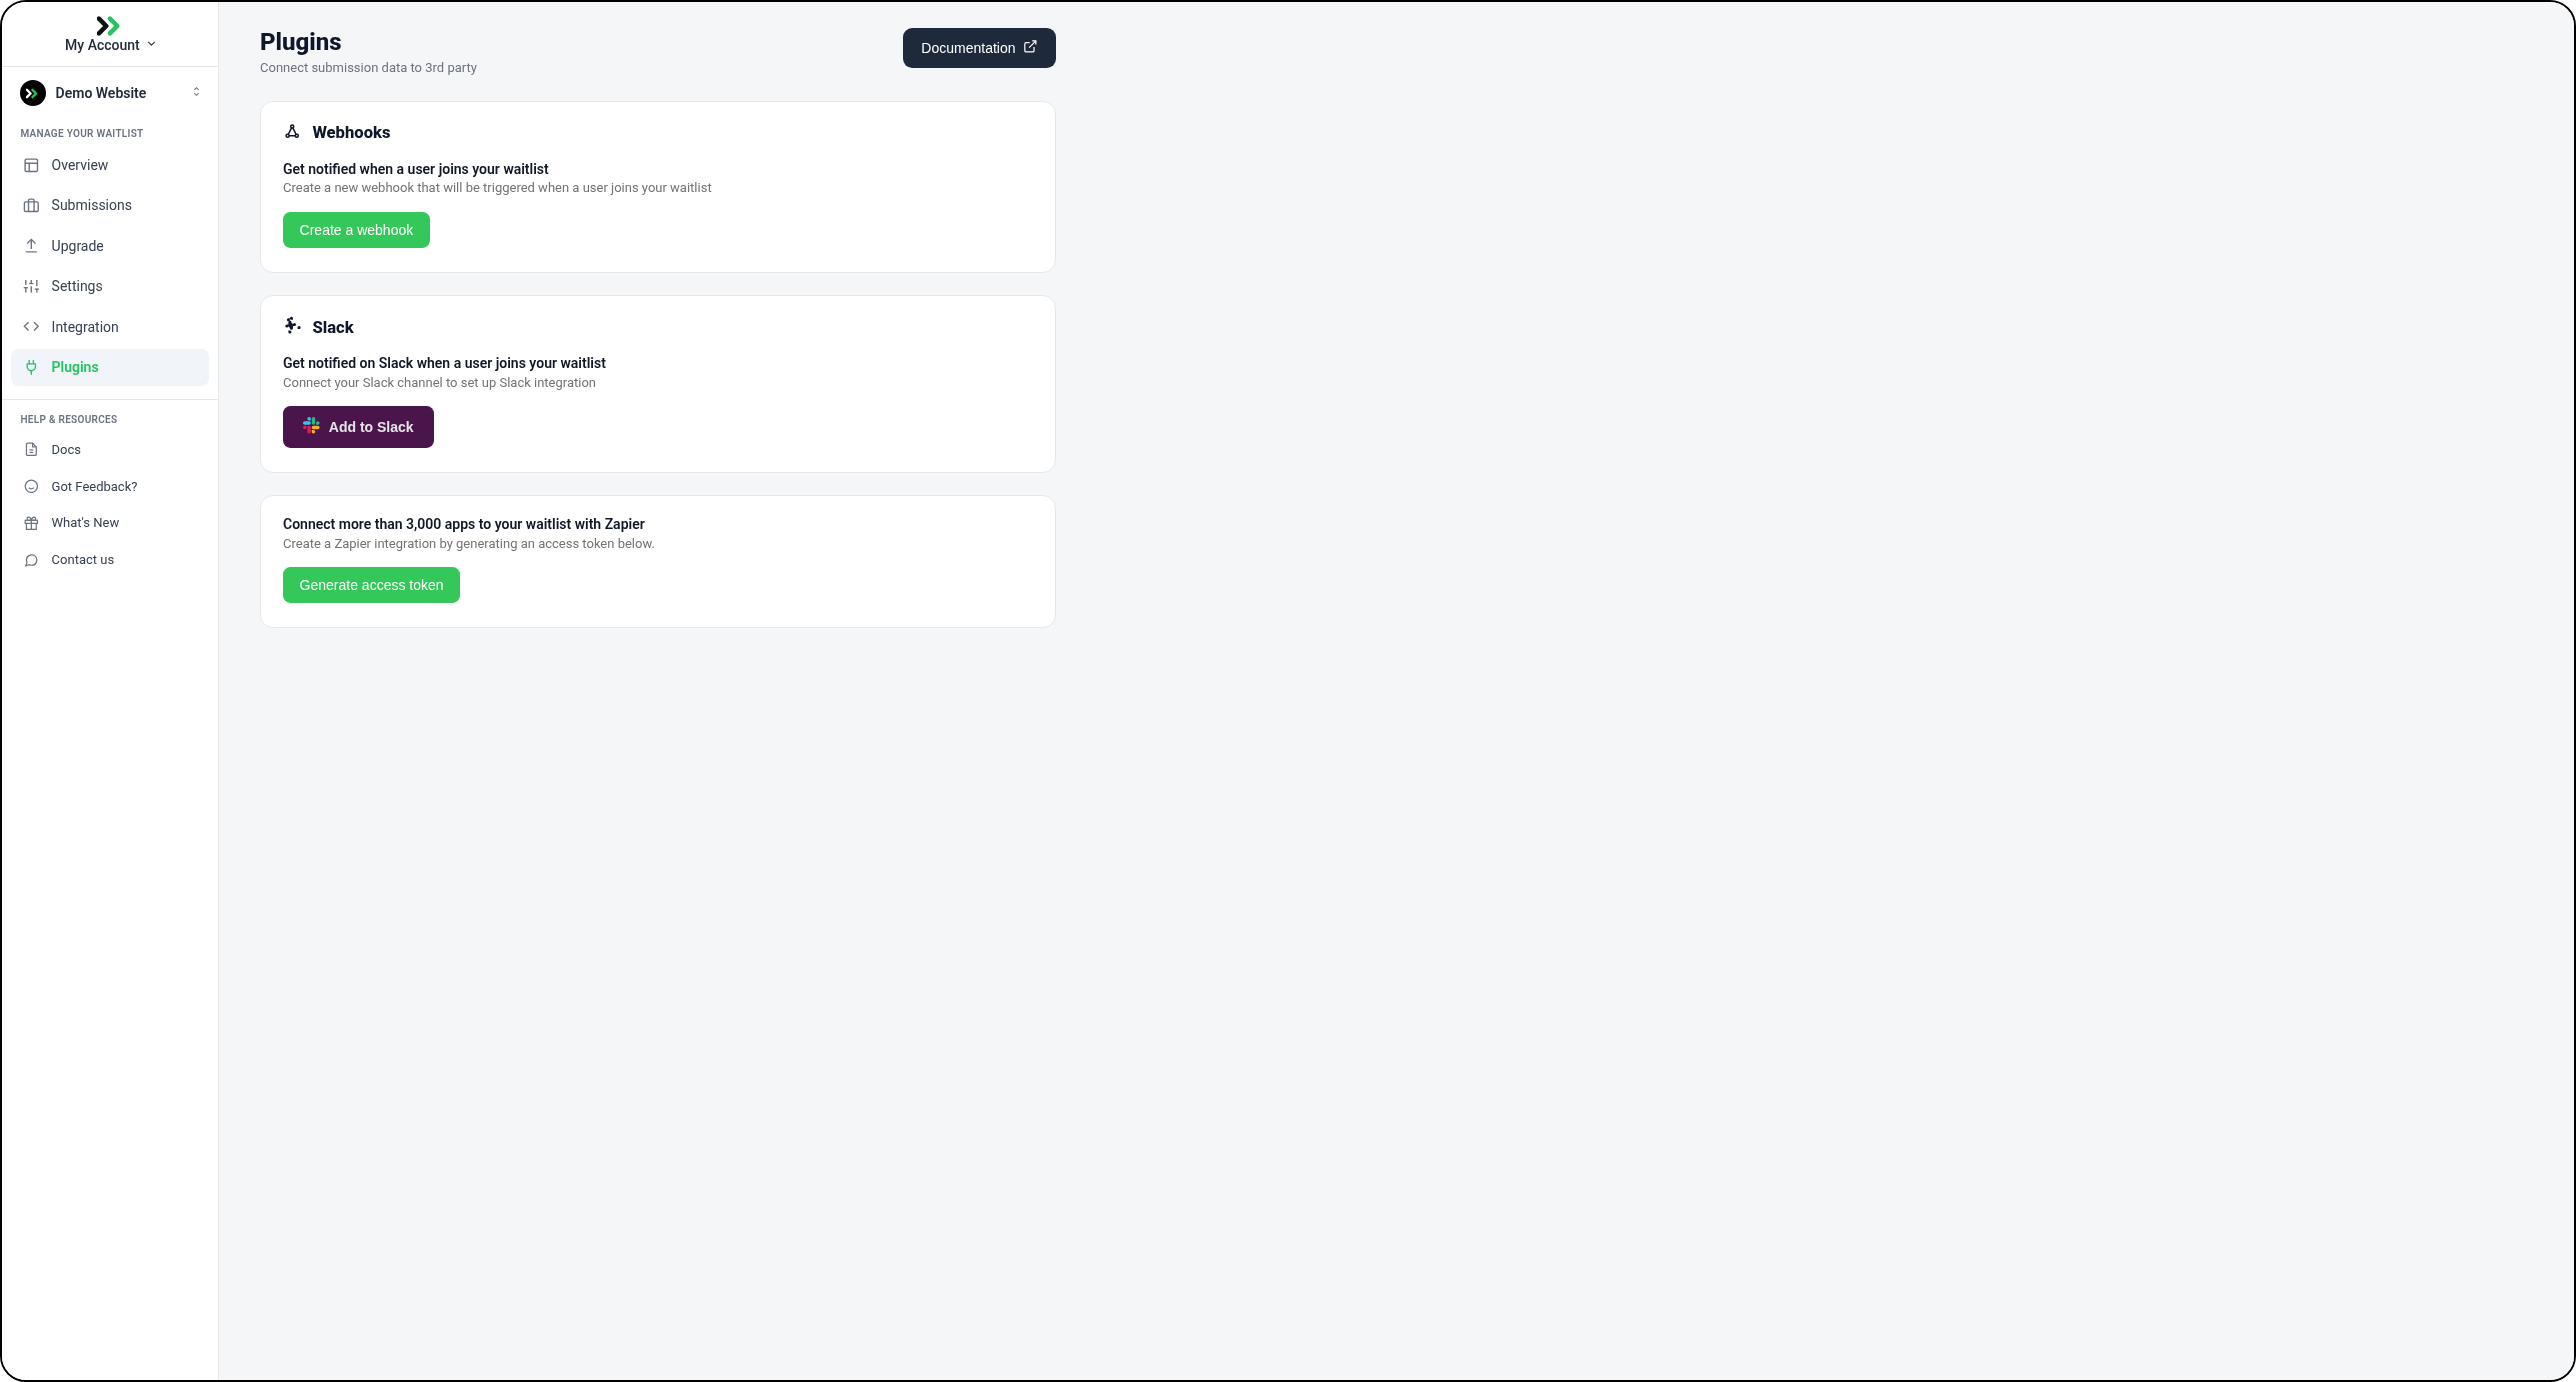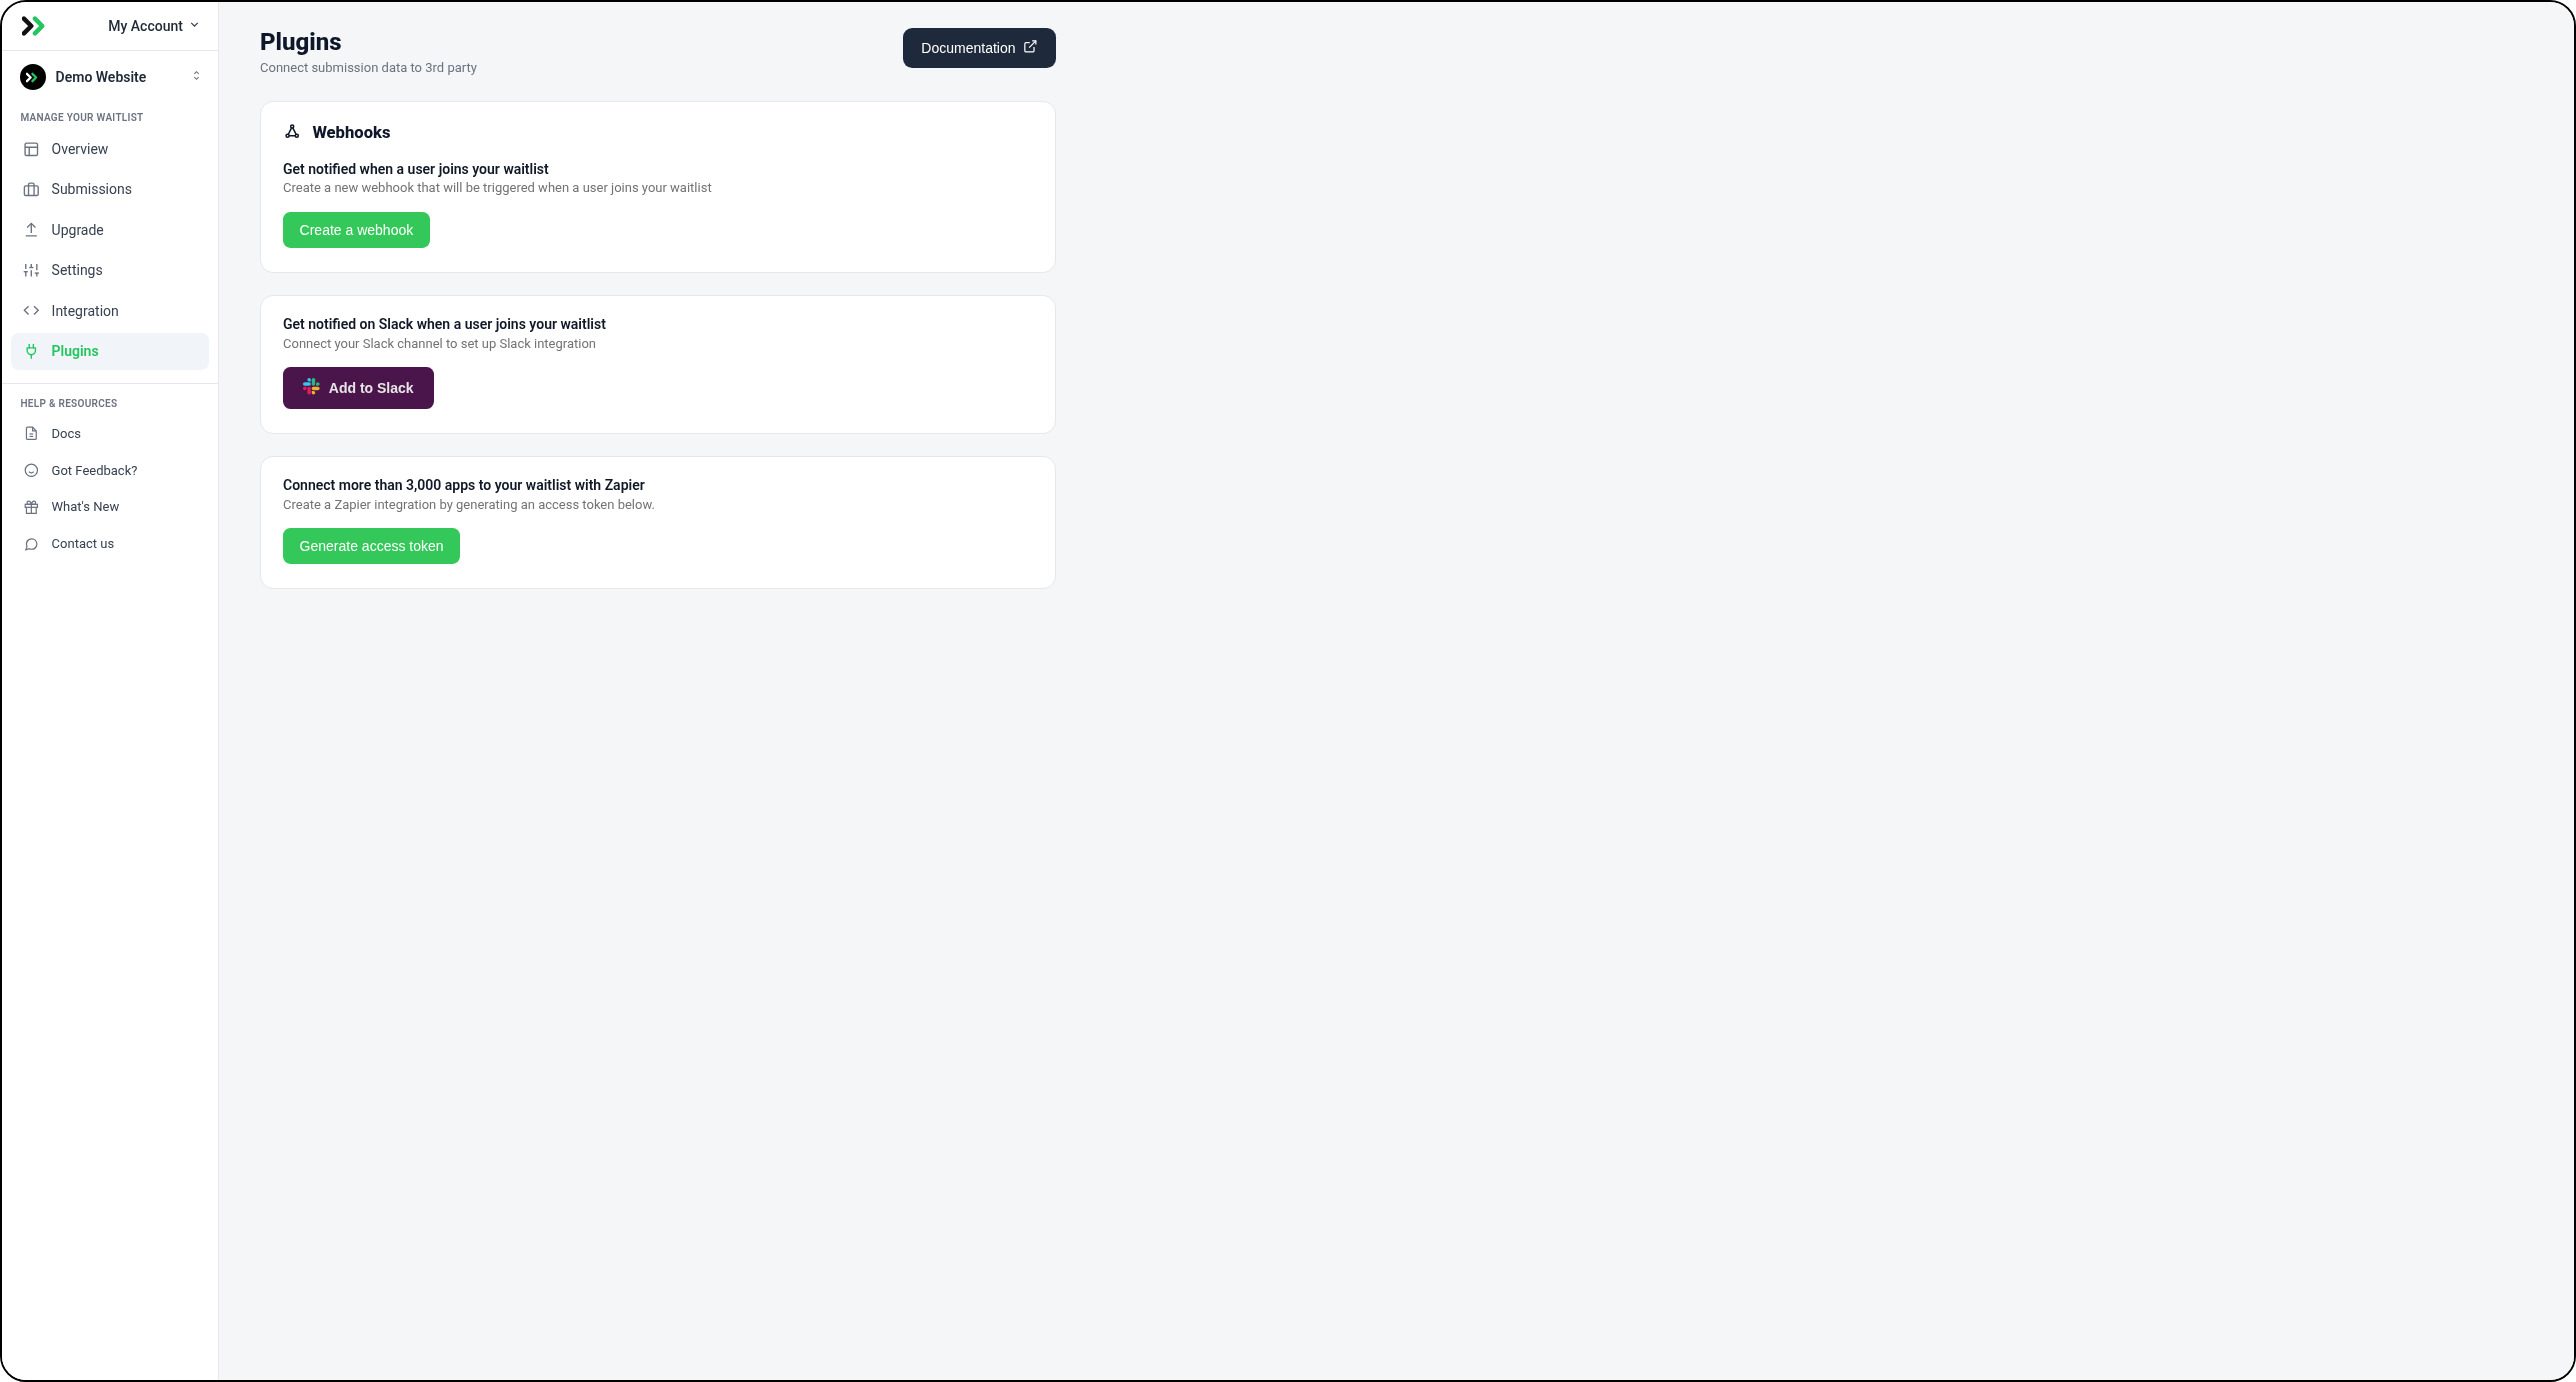--- a/index.html
+++ b/index.html
@@ -41,20 +41,21 @@
     display: flex;
     flex-direction: column;
     background: #ffffff;
   }
   .sidebar-header {
     display: flex;
     align-items: center;
     justify-content: space-between;
     padding: 13px 16.6px 13px 20px;
     border-bottom: 0.9px solid #e5e7eb;
+    flex-direction: column;
   }
   .logo svg { display: block; }
   .account-selector {
     display: flex;
     align-items: center;
     gap: 5.5px;
     color: #1f2937;
     font-size: 14px;
     font-weight: 500;
     cursor: pointer;
@@ -366,20 +367,28 @@
             <span class="card-header-title">Webhooks</span>
           </div>
           <div class="card-sub1">Get notified when a user joins your waitlist</div>
           <div class="card-sub2">Create a new webhook that will be triggered when a user joins your waitlist</div>
           <button class="btn btn-green">
             <span>Create a webhook</span>
           </button>
         </div>
 
         <div class="card">
+          <div class="card-header">
+            <span>
+              <svg width="18.4" height="18.4" viewBox="0 0 24 24" fill="#0f172a">
+                  <path d="M5 15a2 2 0 1 1 0-4h2v2a2 2 0 0 1-2 2zm4 0a2 2 0 0 1-2-2V8a2 2 0 1 1 4 0v5a2 2 0 0 1-2 2zm0 4a2 2 0 1 1 0 4 2 2 0 0 1-2-2v-2h2zm6-10a2 2 0 1 1 0 4h-2v-2a2 2 0 0 1 2-2zm-4 0a2 2 0 0 1 2 2v5a2 2 0 1 1-4 0v-5a2 2 0 0 1 2-2zm0-4a2 2 0 1 1 0-4 2 2 0 0 1 2 2v2h-2zM9 5a2 2 0 1 1-4 0 2 2 0 0 1 2-2h2v2zm10 10a2 2 0 1 1 4 0 2 2 0 0 1-2 2h-2v-2z"></path>
+                </svg>
+            </span>
+            <span class="card-header-title">Slack</span>
+          </div>
           <div class="card-sub1">Get notified on Slack when a user joins your waitlist</div>
           <div class="card-sub2">Connect your Slack channel to set up Slack integration</div>
           <button class="btn btn-slack">
             <span>
               <svg width="16.6" height="16.6" viewBox="0 0 122.8 122.8">
                   <path d="M25.8 77.6c0 7.1-5.8 12.9-12.9 12.9S0 84.7 0 77.6s5.8-12.9 12.9-12.9h12.9v12.9zm6.5 0c0-7.1 5.8-12.9 12.9-12.9s12.9 5.8 12.9 12.9v32.3c0 7.1-5.8 12.9-12.9 12.9s-12.9-5.8-12.9-12.9V77.6z" fill="#e01e5a"></path>
                   <path d="M45.2 25.8c-7.1 0-12.9-5.8-12.9-12.9S38.1 0 45.2 0s12.9 5.8 12.9 12.9v12.9H45.2zm0 6.5c7.1 0 12.9 5.8 12.9 12.9s-5.8 12.9-12.9 12.9H12.9C5.8 58.1 0 52.3 0 45.2s5.8-12.9 12.9-12.9h32.3z" fill="#36c5f0"></path>
                   <path d="M97 45.2c0-7.1 5.8-12.9 12.9-12.9s12.9 5.8 12.9 12.9-5.8 12.9-12.9 12.9H97V45.2zm-6.5 0c0 7.1-5.8 12.9-12.9 12.9s-12.9-5.8-12.9-12.9V12.9C64.7 5.8 70.5 0 77.6 0s12.9 5.8 12.9 12.9v32.3z" fill="#2eb67d"></path>
                   <path d="M77.6 97c7.1 0 12.9 5.8 12.9 12.9s-5.8 12.9-12.9 12.9-12.9-5.8-12.9-12.9V97h12.9zm0-6.5c-7.1 0-12.9-5.8-12.9-12.9s5.8-12.9 12.9-12.9h32.3c7.1 0 12.9 5.8 12.9 12.9s-5.8 12.9-12.9 12.9H77.6z" fill="#ecb22e"></path>
                 </svg>

